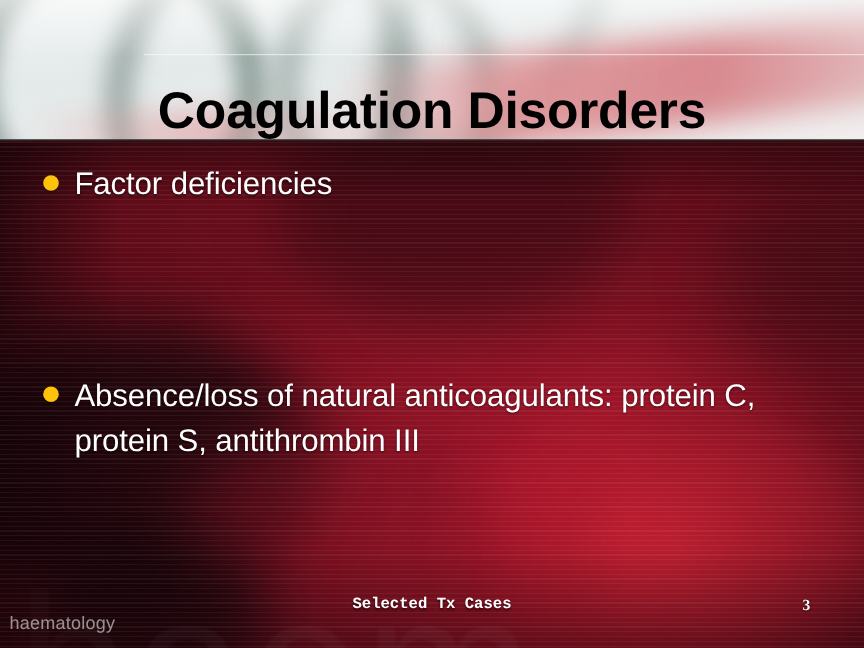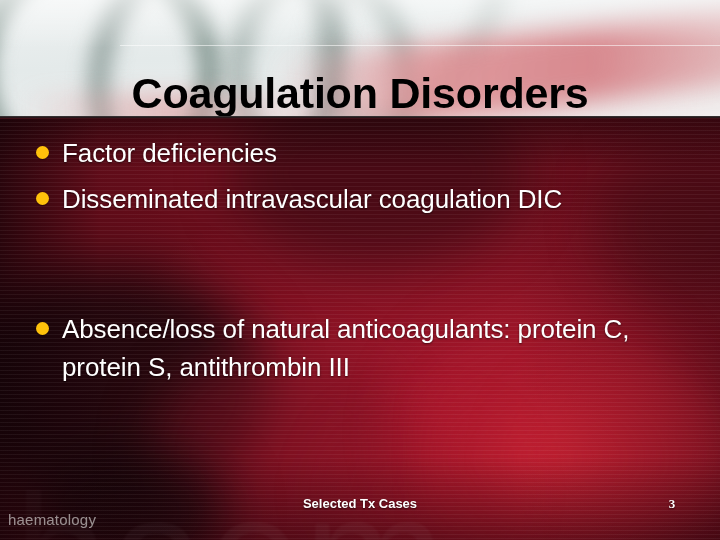--- a/index.html
+++ b/index.html
@@ -214,21 +214,21 @@
   #b2 { top: 108px; }
   #b3 { top: 192px; }
   #b2 .bullet-text, #b3 .bullet-text { width: 620px; }
 
   
   #footer-text {
     position: absolute;
     left: 0; top: 496px;
     width: 720px;
     text-align: center;
-    font-family: Liberation Sans, sans-serif;
+    font-family: Liberation Mono, monospace;
     font-weight: bold;
     font-size: 13px;
     line-height: 16px;
     color: #ffffff;
     text-shadow: 0 1px 2px rgba(0,0,0,0.6);
     z-index: 11;
   }
   #page-number {
     position: absolute;
     left: 650px; top: 496px;
@@ -286,24 +286,20 @@
     <div id="ghost-wordmark">haem</div>
     <div class="bd-layer bd-vignette"></div>
     <div class="bd-layer bd-scan"></div>
   </div>
 
   <ul id="bullets" style="list-style:none;margin:0;padding:16px;">
     <li class="bullet" id="b0">
       <span class="bullet-dot"></span>
       <span class="bullet-text">Factor deficiencies</span>
     </li>
-    <li class="bullet" id="b1">
-      <span class="bullet-dot"></span>
-      <span class="bullet-text">Disseminated intravascular coagulation DIC</span>
-    </li>
     <li class="bullet" id="b3">
       <span class="bullet-dot"></span>
       <span class="bullet-text">Absence/loss of natural anticoagulants: protein C, protein S, antithrombin III</span>
     </li>
   </ul>
 
   <div id="footer-text">Selected Tx Cases</div>
   <div id="page-number">3</div>
   <div id="brand-watermark">haematology</div>
 

